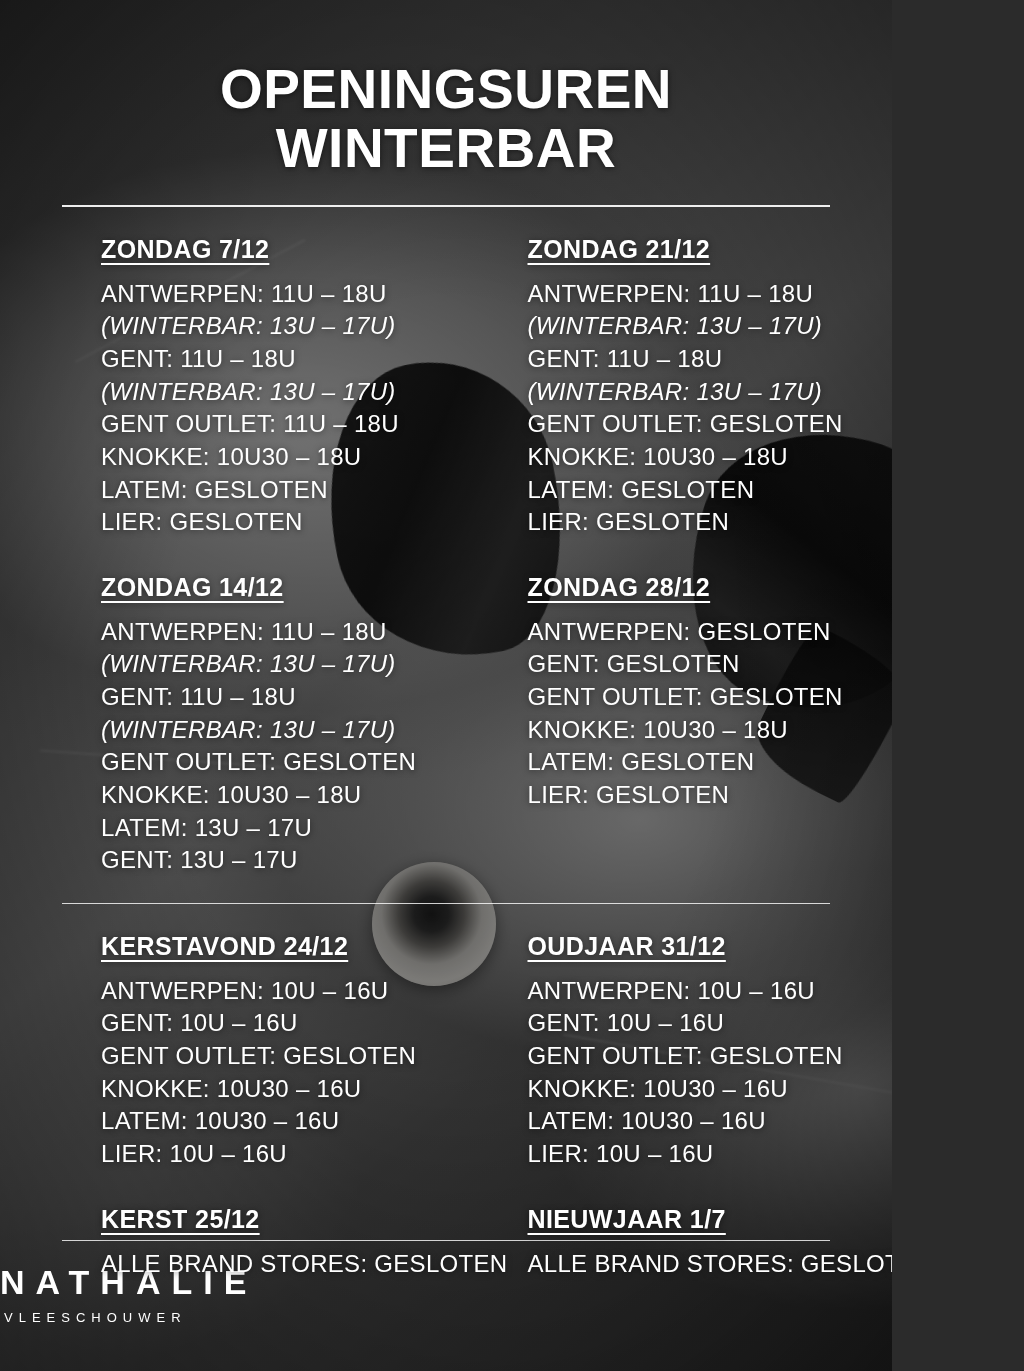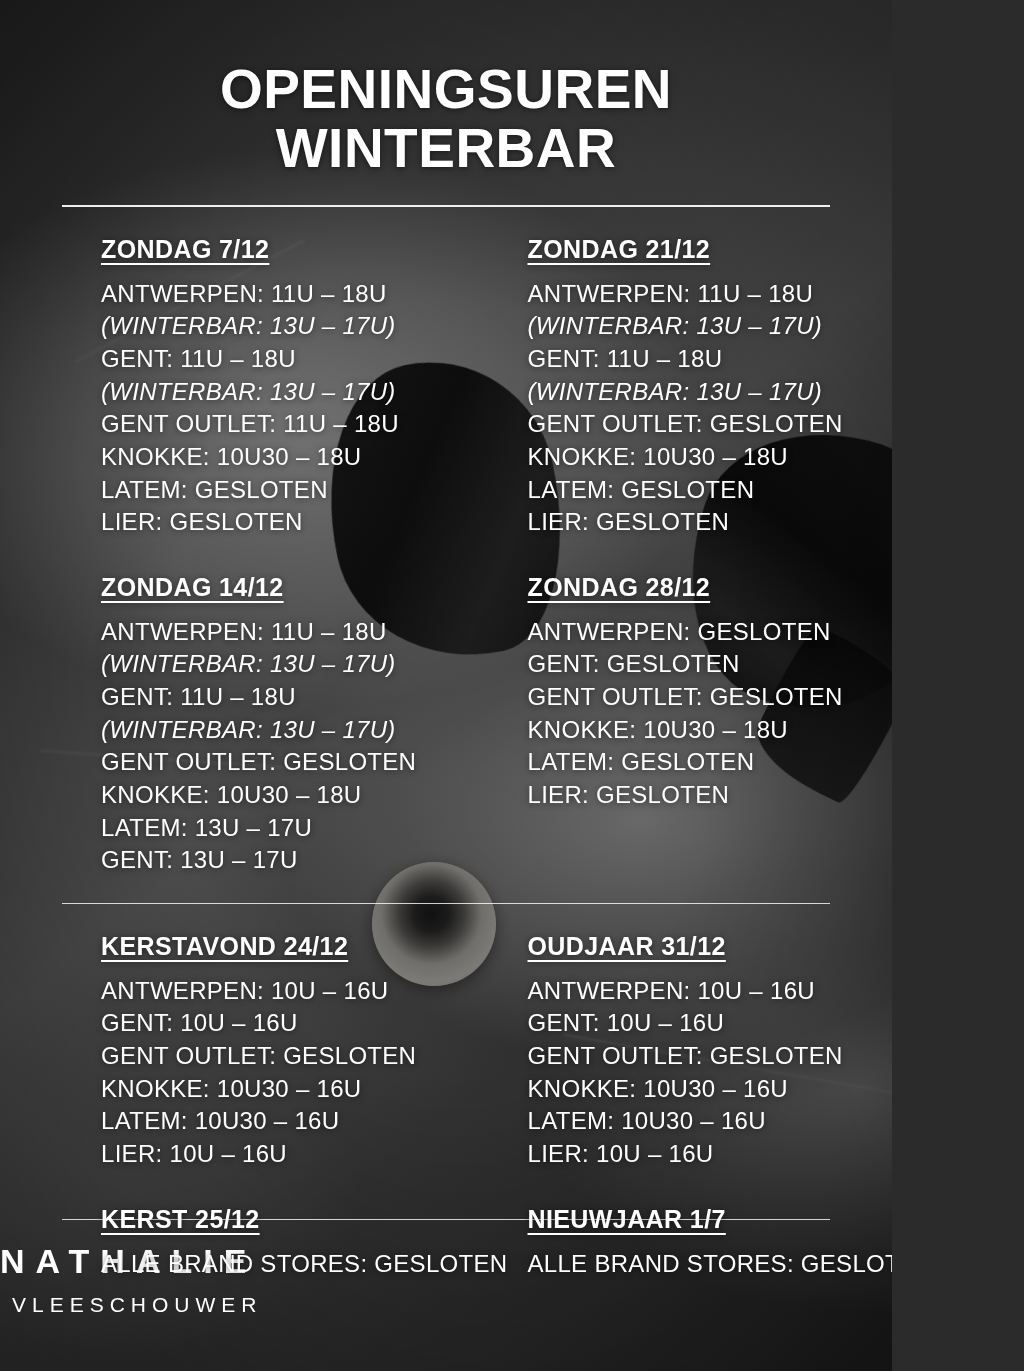--- a/index.html
+++ b/index.html
@@ -144,23 +144,23 @@
     left: 0; right: 0;
     bottom: 42px;
   }
   .brand {
     font-size: 34px;
     font-weight: bold;
     letter-spacing: 11px;
     margin: 0 0 8px 0;
   }
   .brand-sub {
-    font-size: 21px;
+    font-size: 13px;
     letter-spacing: 6px;
-    margin: 12px;
+    margin: 4px;
   }
   .footer-rule {
     height: 1px;
     background: rgba(255,255,255,0.8);
     margin: 0 62px 22px 62px;
   }
 </style>
 </head>
 <body>
 

